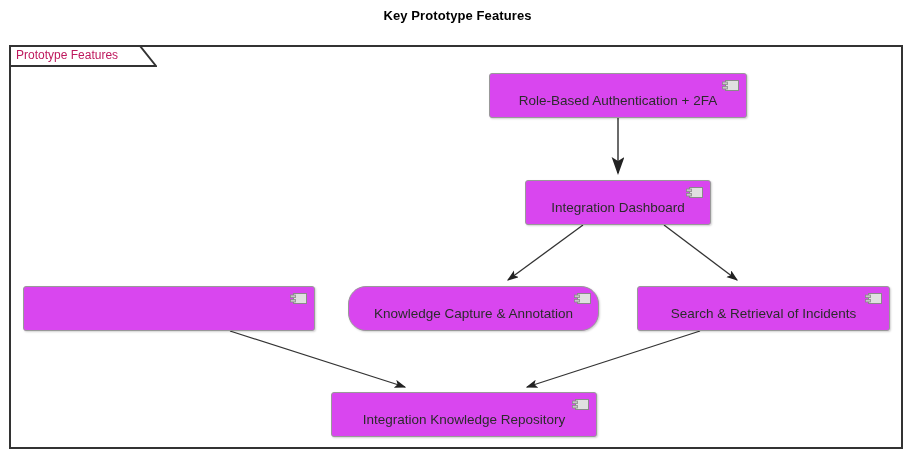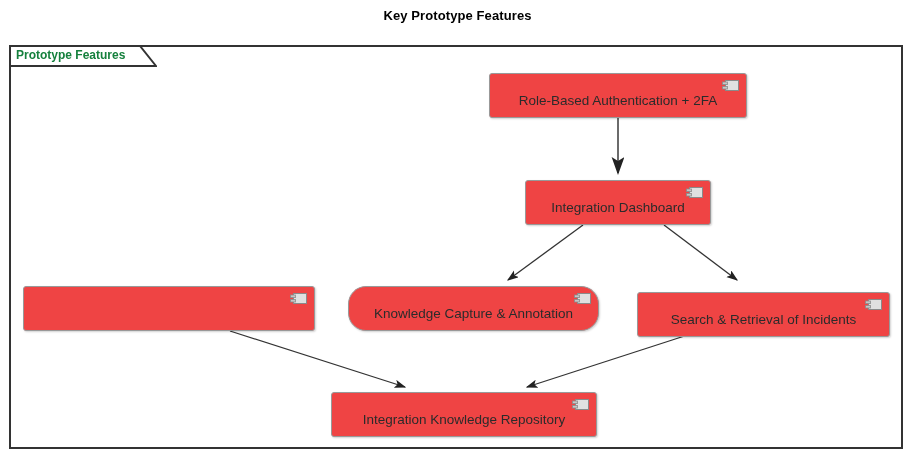--- a/index.html
+++ b/index.html
@@ -51,39 +51,39 @@
     left: 0;
     top: 0;
     width: 148px;
     height: 22px;
   }
   #frame-label-text {
     position: absolute;
     left: 7px;
     top: 3px;
     font-size: 12px;
-    font-weight: bold;
-    color: #15803d;
+    font-weight: normal;
+    color: #be185d;
     white-space: nowrap;
   }
 
   
   #edges {
     position: absolute;
     left: 0;
     top: 0;
     width: 915px;
     height: 457px;
     pointer-events: none;
   }
 
   
   .node {
     position: absolute;
-    background: #ef4444;
+    background: #d946ef;
     border: 1px solid #999999;
     border-radius: 3px;
     box-sizing: border-box;
     box-shadow: 1px 1px 2px rgba(0,0,0,0.18);
     display: flex;
     align-items: center;
     justify-content: center;
   }
   .node-label {
     font-size: 13.5px;
@@ -160,21 +160,21 @@
 
 <div class="node" style="left: 348px; top: 286px; width: 251px; height: 45px; border-radius: 18px;">
   <svg class="component-icon" viewBox="0 0 17 11">
     <rect x="3.5" y="0.5" width="13" height="10" fill="#e0e0e0" stroke="#8a8a8a" stroke-width="1"></rect>
     <rect x="0.5" y="2" width="5" height="2.6" fill="#c6c6c6" stroke="#8a8a8a" stroke-width="0.8"></rect>
     <rect x="0.5" y="6.4" width="5" height="2.6" fill="#c6c6c6" stroke="#8a8a8a" stroke-width="0.8"></rect>
   </svg>
   <span class="node-label">Knowledge Capture &amp; Annotation</span>
 </div>
 
-<div class="node" style="left: 637px; top: 292px; width: 253px; height: 45px;">
+<div class="node" style="left: 637px; top: 286px; width: 253px; height: 45px;">
   <svg class="component-icon" viewBox="0 0 17 11">
     <rect x="3.5" y="0.5" width="13" height="10" fill="#e0e0e0" stroke="#8a8a8a" stroke-width="1"></rect>
     <rect x="0.5" y="2" width="5" height="2.6" fill="#c6c6c6" stroke="#8a8a8a" stroke-width="0.8"></rect>
     <rect x="0.5" y="6.4" width="5" height="2.6" fill="#c6c6c6" stroke="#8a8a8a" stroke-width="0.8"></rect>
   </svg>
   <span class="node-label">Search &amp; Retrieval of Incidents</span>
 </div>
 
 <div class="node" style="left: 331px; top: 392px; width: 266px; height: 45px;">
   <svg class="component-icon" viewBox="0 0 17 11">

